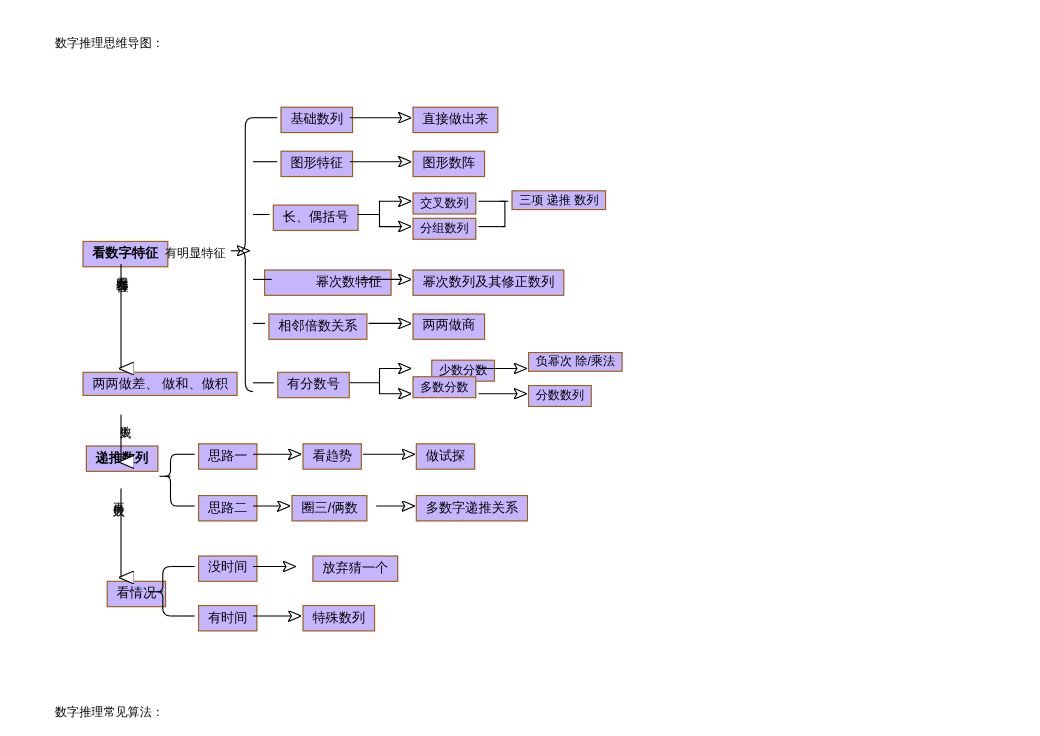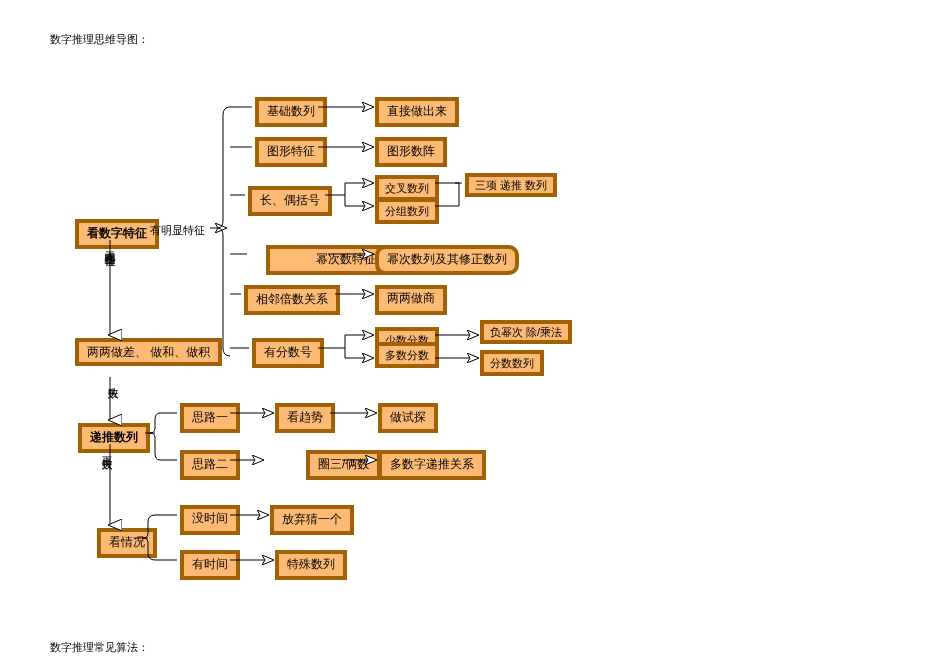--- a/index.html
+++ b/index.html
@@ -12,22 +12,22 @@
     height: 669px;
     position: relative;
   }
   .title {
     position: absolute;
     font-size: 11px;
     color: #000;
   }
   .box {
     position: absolute;
-    border: 4px solid #a16207;
-    background: #fdba74;
+    border: 1px solid #a16207;
+    background: #c4b5fd;
     padding: 3px 8px;
     font-size: 12px;
     text-align: center;
     white-space: nowrap;
     line-height: 1.3;
   }
   .bold { font-weight: bold; }
   .small-box {
     padding: 2px 6px;
     font-size: 11px;
@@ -63,55 +63,55 @@
 <div class="box" style="left:255px; top:137px;">图形特征</div>
 <div class="box" style="left:375px; top:137px;">图形数阵</div>
 
 <div class="box" style="left:248px; top:186px;">长、偶括号</div>
 <div class="box small-box" style="left:375px; top:175px;">交叉数列</div>
 <div class="box small-box" style="left:375px; top:198px;">分组数列</div>
 <div class="box small-box" style="left:465px; top:173px; line-height:1.1;">三项
 递推
 数列</div>
 
-<div class="box" style="left:266px; top:245px;padding-left:46px;">幂次数特征</div>
-<div class="box" style="left:375px; top:245px;border-radius:10px;">幂次数列及其修正数列</div>
+<div class="box" style="left:240px; top:245px;padding-left:46px;">幂次数特征</div>
+<div class="box" style="left:375px; top:245px;">幂次数列及其修正数列</div>
 
 <div class="box" style="left:244px; top:285px;">相邻倍数关系</div>
 <div class="box" style="left:375px; top:285px;font-family:Liberation Mono, monospace;">两两做商</div>
 
 <div class="box" style="left:252px; top:338px;">有分数号</div>
-<div class="box small-box" style="left:375px; top:327px;">少数分数</div>
+<div class="box small-box" style="left:392px; top:327px;">少数分数</div>
 <div class="box small-box" style="left:375px; top:342px;">多数分数</div>
 <div class="box small-box" style="left:480px; top:320px; line-height:1.1;">负幂次
 除/乘法</div>
 <div class="box small-box" style="left:480px; top:350px;">分数数列</div>
 
 <div class="vlabel" style="left:104px; top:243px;">无明显特征</div>
 
 <div class="box" style="left:75px; top:338px; line-height:1.2;">两两做差、
 做和、做积</div>
 <div class="vlabel" style="left:107px; top:378px;">失败</div>
 
-<div class="box bold" style="left:78px; top:423px;">递推数列</div>
+<div class="box bold" style="left:78px; top:405px;">递推数列</div>
 
 <div class="box" style="left:180px; top:403px;">思路一</div>
 <div class="box" style="left:275px; top:403px;">看趋势</div>
 <div class="box" style="left:378px; top:403px;">做试探</div>
 
 <div class="box" style="left:180px; top:450px;">思路二</div>
-<div class="box" style="left:265px; top:450px;margin-left:41px;">圈三/俩数</div>
+<div class="box" style="left:265px; top:450px;">圈三/俩数</div>
 <div class="box" style="left:378px; top:450px;">多数字递推关系</div>
 
 <div class="vlabel" style="left:101px; top:448px;">再失败</div>
 
 <div class="box" style="left:83px; top:528px;margin-left:14px;">看情况</div>
 
 <div class="box" style="left:180px; top:505px;font-family:Liberation Mono, monospace;">没时间</div>
-<div class="box" style="left:270px; top:505px;">放弃猜一个</div>
+<div class="box" style="left:284px; top:505px;">放弃猜一个</div>
 
 <div class="box" style="left:180px; top:550px;">有时间</div>
 <div class="box" style="left:275px; top:550px;">特殊数列</div>
 
 <svg width="945" height="669">
   <defs>
     <marker id="arrow" markerWidth="12" markerHeight="10" refX="10" refY="5" orient="auto">
       <path d="M0,0 L12,5 L0,10 L3,5 Z" fill="#fff" stroke="#000" stroke-width="1"></path>
     </marker>
     <marker id="arrowDn" markerWidth="12" markerHeight="14" refX="6" refY="12" orient="auto">

